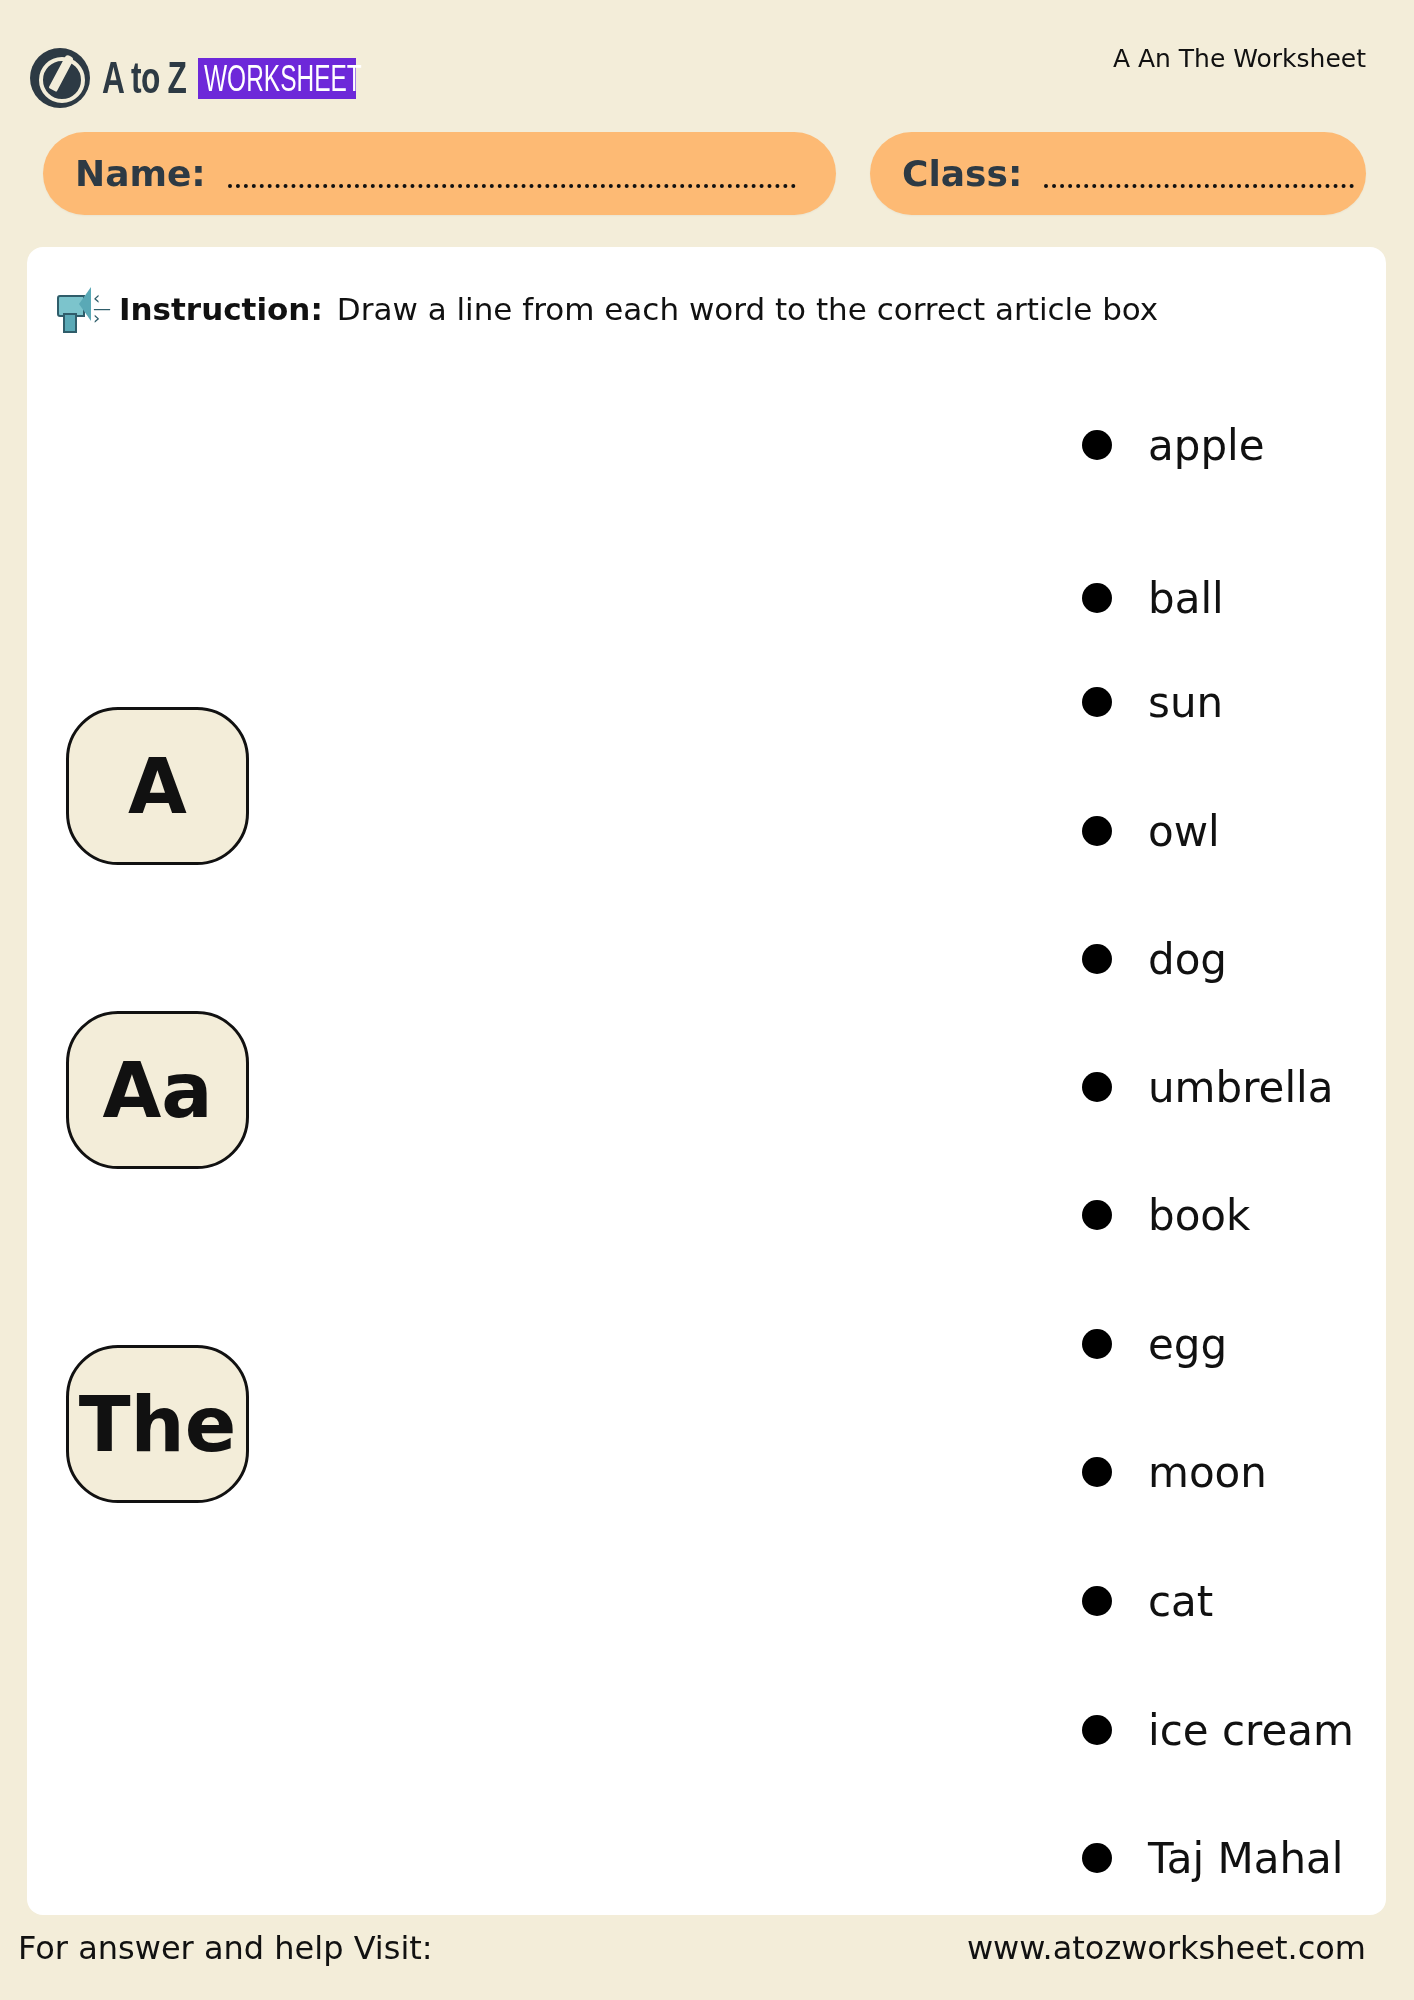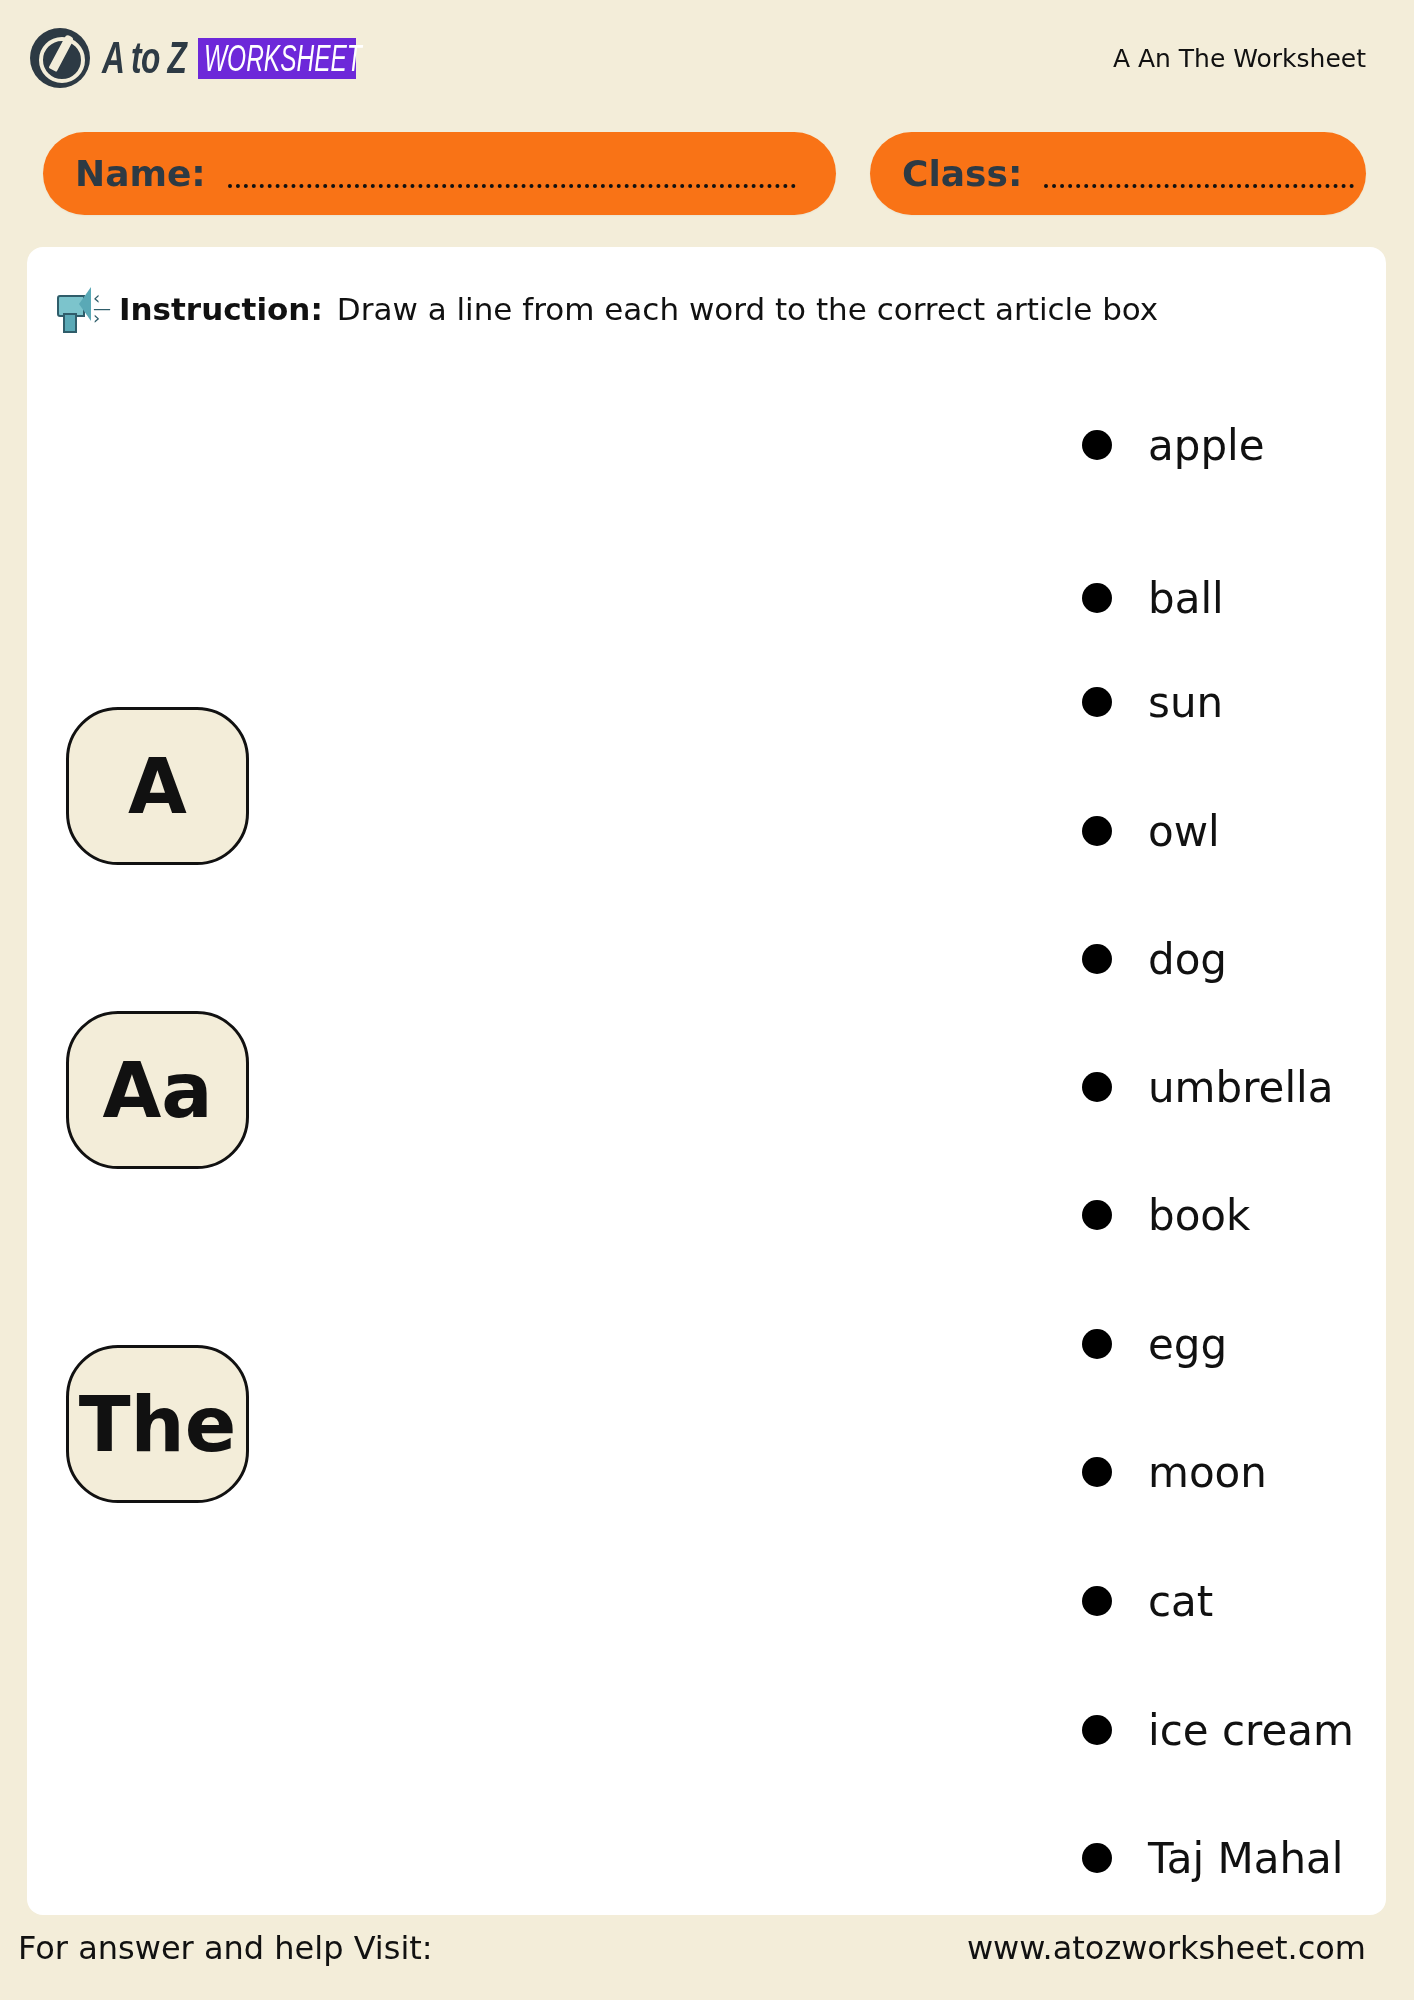--- a/index.html
+++ b/index.html
@@ -2,29 +2,29 @@
 <html><head>
 <meta charset="utf-8">
 <style>
   html, body { margin: 0; padding: 0; }
   body {
     width: 1414px; height: 2000px; position: relative; overflow: hidden;
     background: #f3edd9;
     font-family: "DejaVu Sans", sans-serif;
     color: #111;
   }
-  .logo { position: absolute; left: 30px; top: 28px; height: 60px; display: flex; align-items: center; font-style: italic; }
+  .logo { position: absolute; left: 30px; top: 48px; height: 60px; display: flex; align-items: center; }
   .logo-circle { width: 60px; height: 60px; border-radius: 50%; background: #2d3a44; position: relative; }
   .logo-circle .ring { position: absolute; left: 9px; top: 9px; width: 38px; height: 38px; border: 4px solid #f3edd9; border-radius: 50%; }
   .logo-circle .pen { position: absolute; left: 27px; top: 6px; width: 9px; height: 38px; background: #f3edd9; transform: rotate(28deg); border-radius: 4px 4px 1px 1px; }
   .logo-text { margin-left: 12px; font-family: "Liberation Sans", sans-serif; font-weight: bold; font-size: 44px; color: #2d3a44; letter-spacing: -1px; transform: scaleX(0.72); transform-origin: left center; width: 90px; white-space: nowrap; }
   .logo-badge { margin-left: 6px; background: #6d28d9; color: #fff; font-family: "Liberation Sans", sans-serif; font-size: 36px; height: 41px; line-height: 42px; padding: 0 6px; white-space: nowrap; }
   .logo-badge span { display: inline-block; transform: scaleX(0.68); transform-origin: left center; width: 146px; }
   .page-title { position: absolute; right: 48px; top: 44px; font-size: 25px; color: #111; font-family: "DejaVu Sans", sans-serif; }
-  .field-box { position: absolute; top: 132px; height: 83px; background: #f97316; border-radius: 42px; display: flex; align-items: center; box-shadow: 0 1px 2px rgba(0,0,0,0.04); }
+  .field-box { position: absolute; top: 132px; height: 83px; background: #fdba74; border-radius: 42px; display: flex; align-items: center; box-shadow: 0 1px 2px rgba(0,0,0,0.04); }
   .field-box.name { left: 43px; width: 793px; }
   .field-box.class { left: 870px; width: 496px; }
   .field-label { font-weight: bold; font-size: 36px; color: #2d3a44; margin-left: 32px; }
   .field-line { flex: 0 0 auto; height: 0; border-bottom: 4px dotted #111; margin-left: 22px; margin-top: 24px; }
   .field-box.name .field-line { width: 568px; }
   .field-box.class .field-line { width: 310px; }
   .card { position: absolute; left: 27px; top: 247px; width: 1359px; height: 1668px; background: #ffffff; border-radius: 16px; }
   .instruction { position: absolute; left: 28px; top: 40px; display: flex; align-items: center; font-size: 31px; }
   .megaphone { width: 50px; height: 44px; position: relative; margin-right: 14px; }
   .mega-body { position: absolute; left: 2px; top: 8px; width: 24px; height: 18px; background: #7cc4cc; border: 2px solid #2f5d6a; border-radius: 3px 0 0 3px; }

